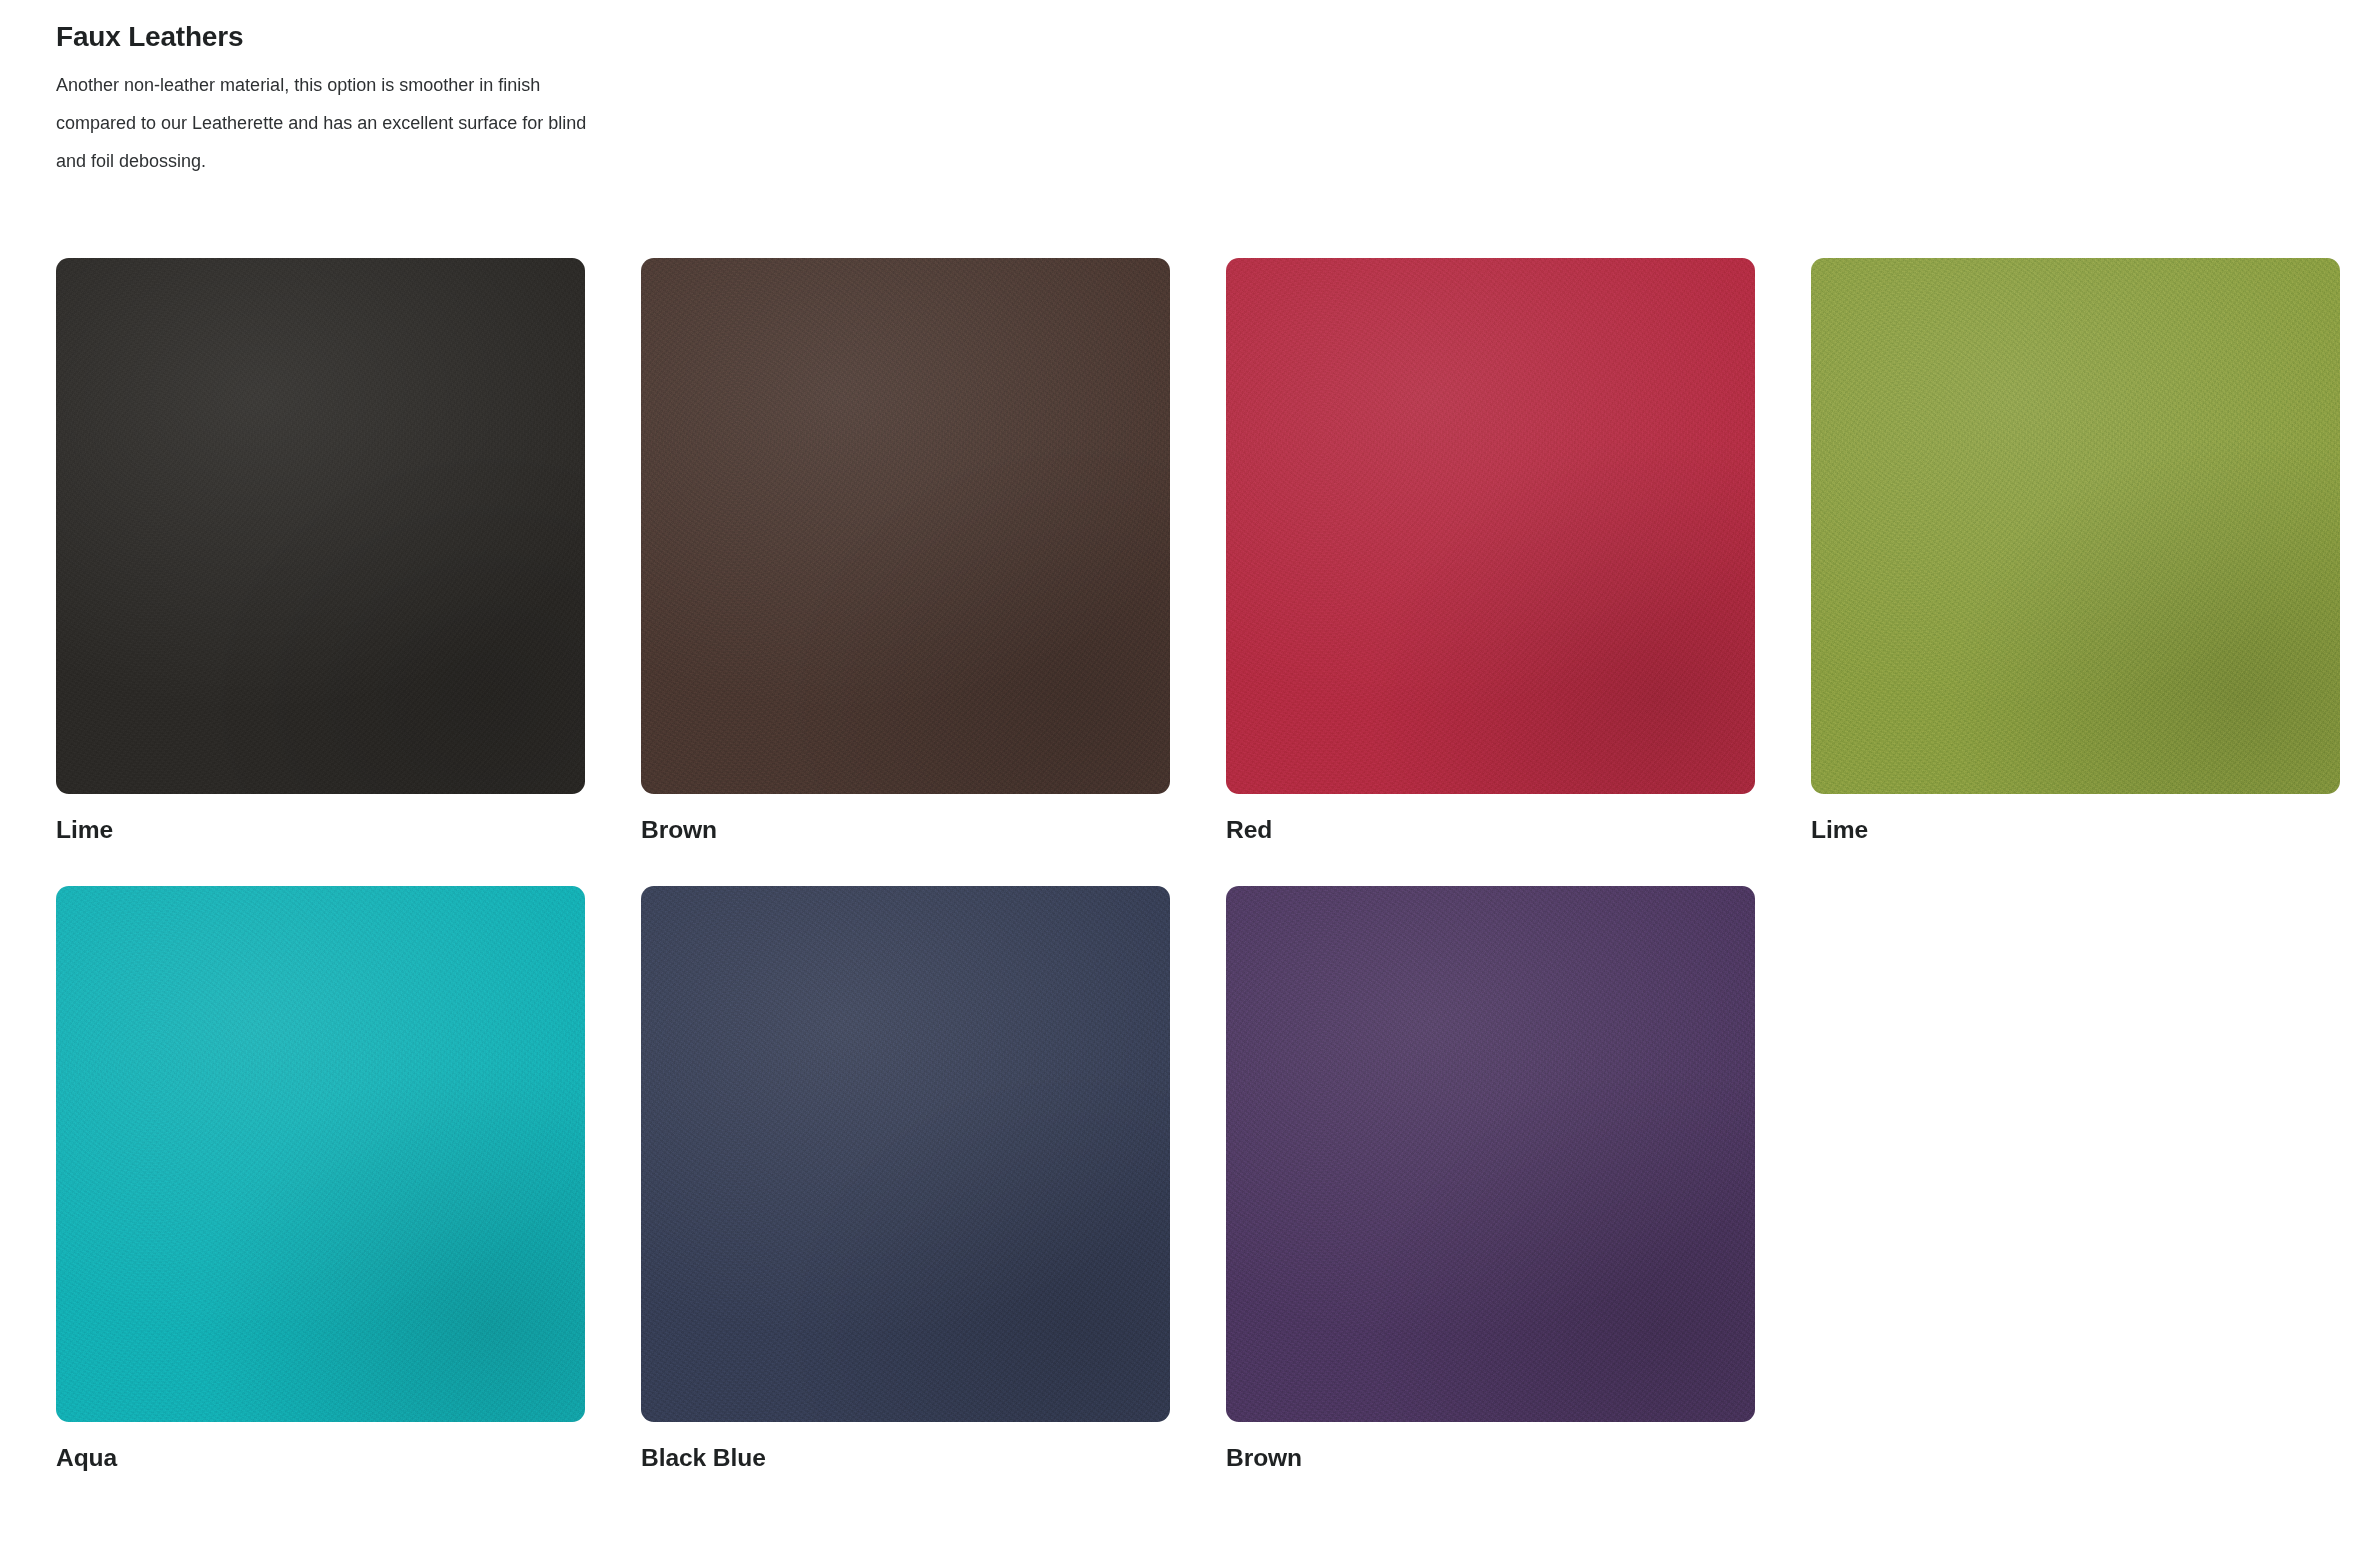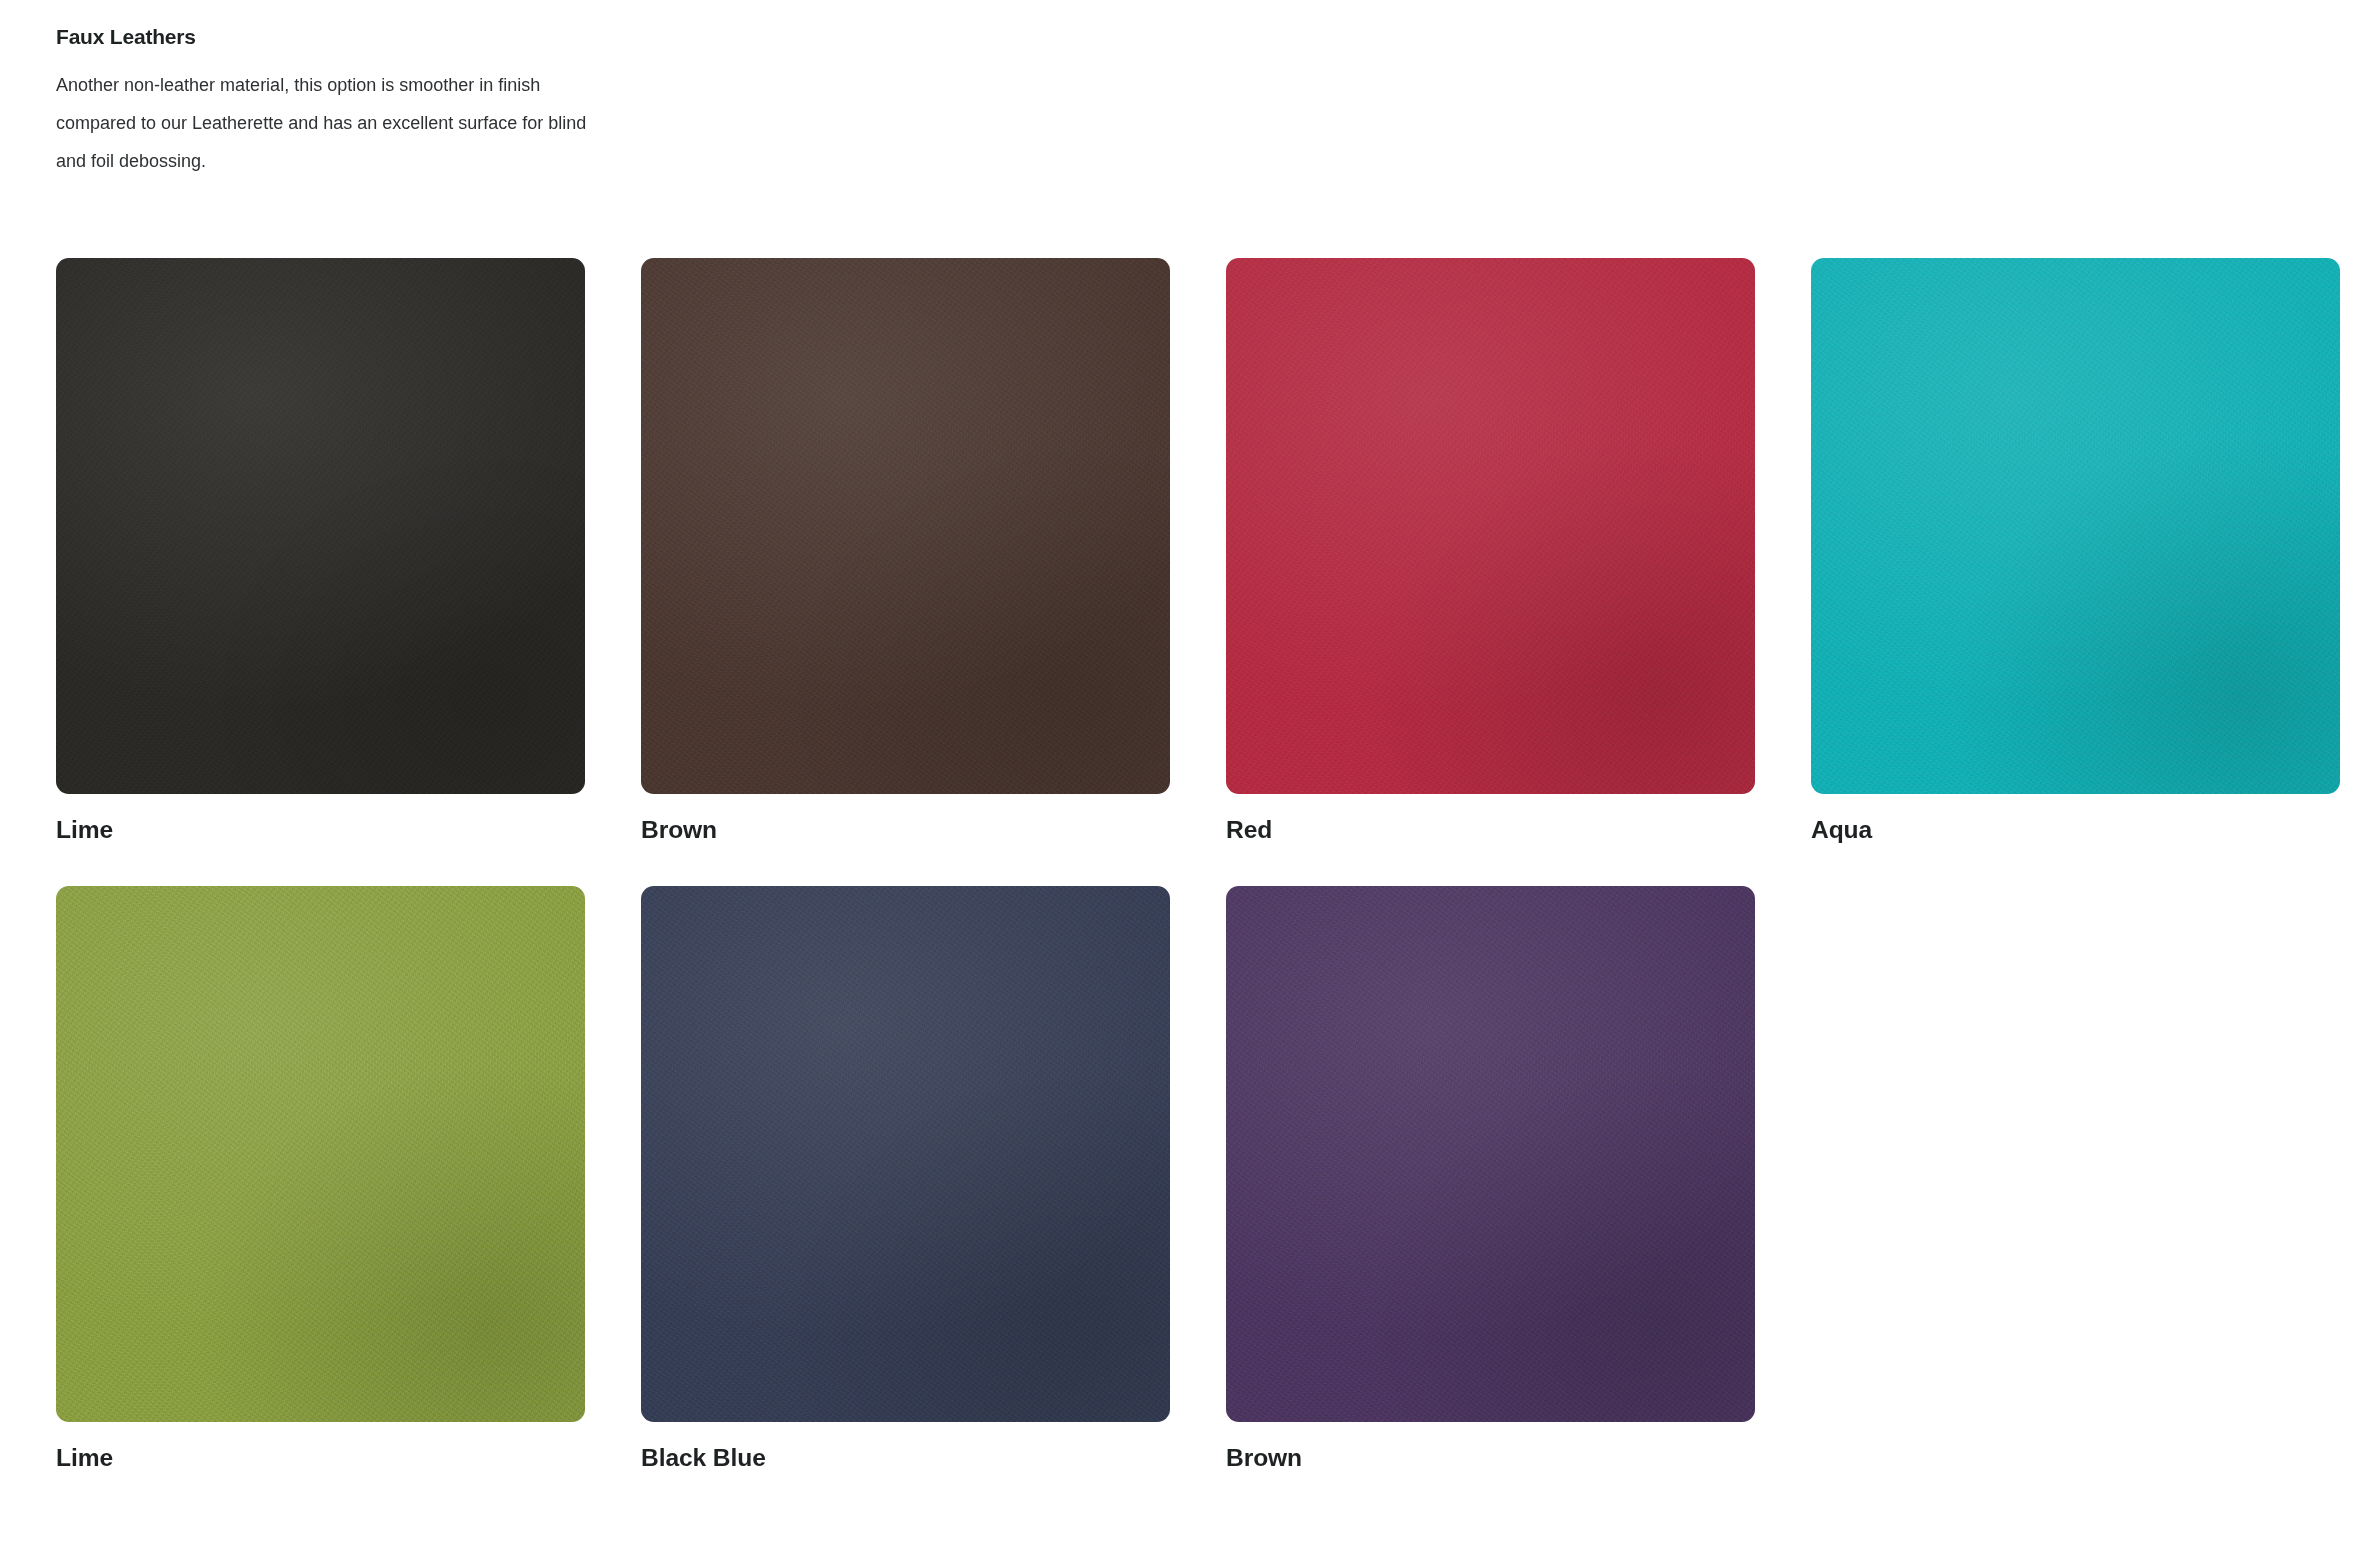--- a/index.html
+++ b/index.html
@@ -27,21 +27,21 @@
 
   
   .section-header {
     position: absolute;
     left: 56px;
     top: 17.7px;
     width: 906px;
   }
   .section-title {
     margin: 0;
-    font-size: 21px;
+    font-size: 28px;
     line-height: 37px;
     font-weight: 700;
     letter-spacing: -0.2px;
     color: #1f2223;
   }
   .section-desc {
     margin: 11.8px 0 0 0;
     font-size: 18px;
     line-height: 38px;
     font-weight: 400;
@@ -124,26 +124,26 @@
       </div>
       <div class="swatch-card">
         <div class="swatch-tile" style="background-color: rgb(74, 55, 48);"></div>
         <div class="swatch-label">Brown</div>
       </div>
       <div class="swatch-card">
         <div class="swatch-tile" style="background-color: rgb(179, 43, 66);"></div>
         <div class="swatch-label">Red</div>
       </div>
       <div class="swatch-card">
+        <div class="swatch-tile" style="background-color: rgb(138, 158, 65);"></div>
+        <div class="swatch-label">Lime</div>
+      </div>
+      <div class="swatch-card">
         <div class="swatch-tile" style="background-color: rgb(19, 175, 180);"></div>
         <div class="swatch-label">Aqua</div>
-      </div>
-      <div class="swatch-card">
-        <div class="swatch-tile" style="background-color: rgb(138, 158, 65);"></div>
-        <div class="swatch-label">Lime</div>
       </div>
       <div class="swatch-card">
         <div class="swatch-tile" style="background-color: rgb(54, 62, 85);"></div>
         <div class="swatch-label">Black Blue</div>
       </div>
       <div class="swatch-card">
         <div class="swatch-tile" style="background-color: rgb(76, 54, 96);"></div>
         <div class="swatch-label">Brown</div>
       </div>
     </div>

